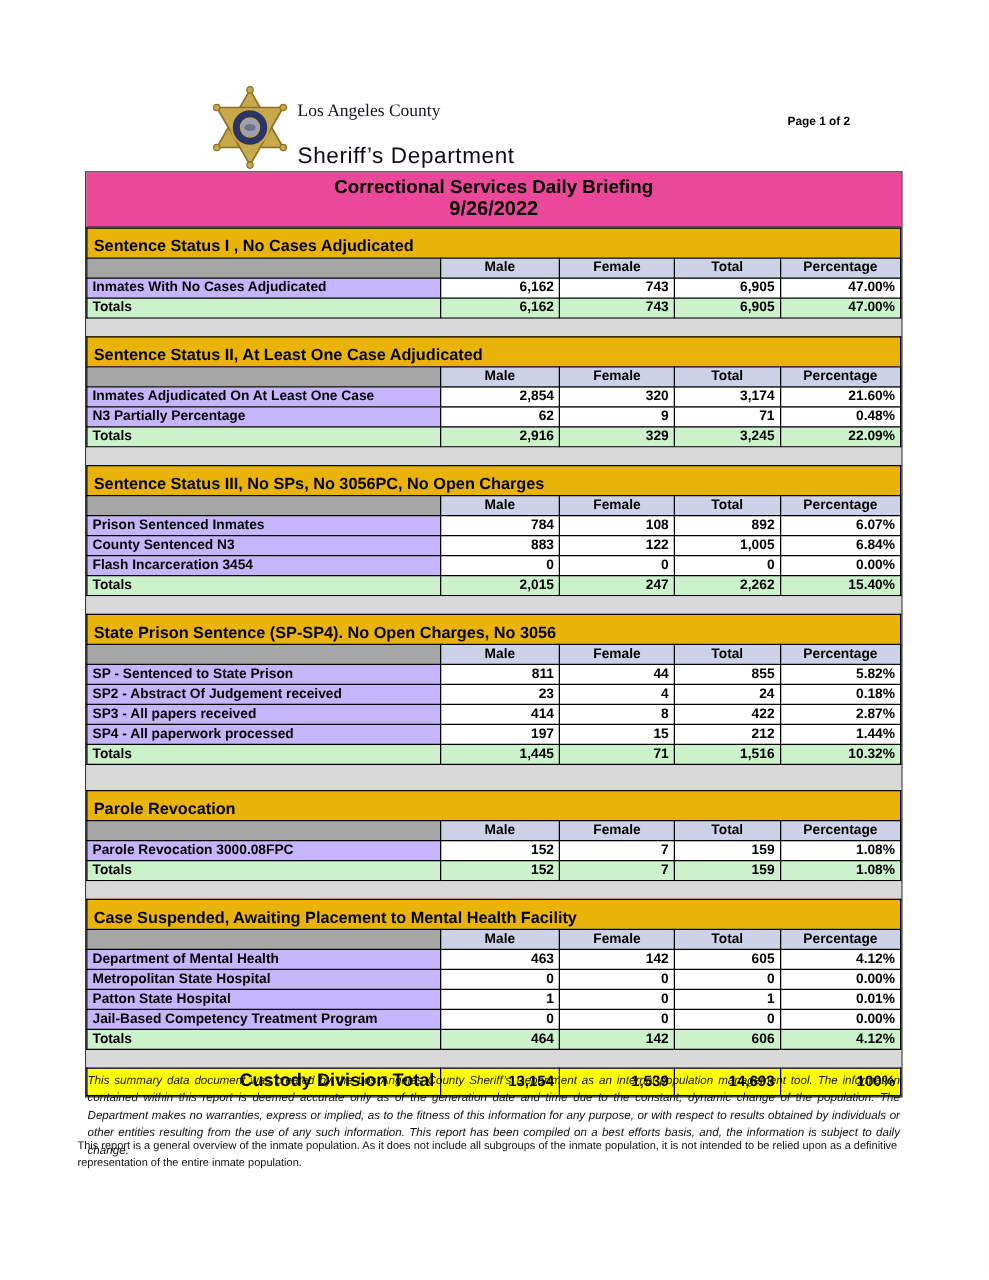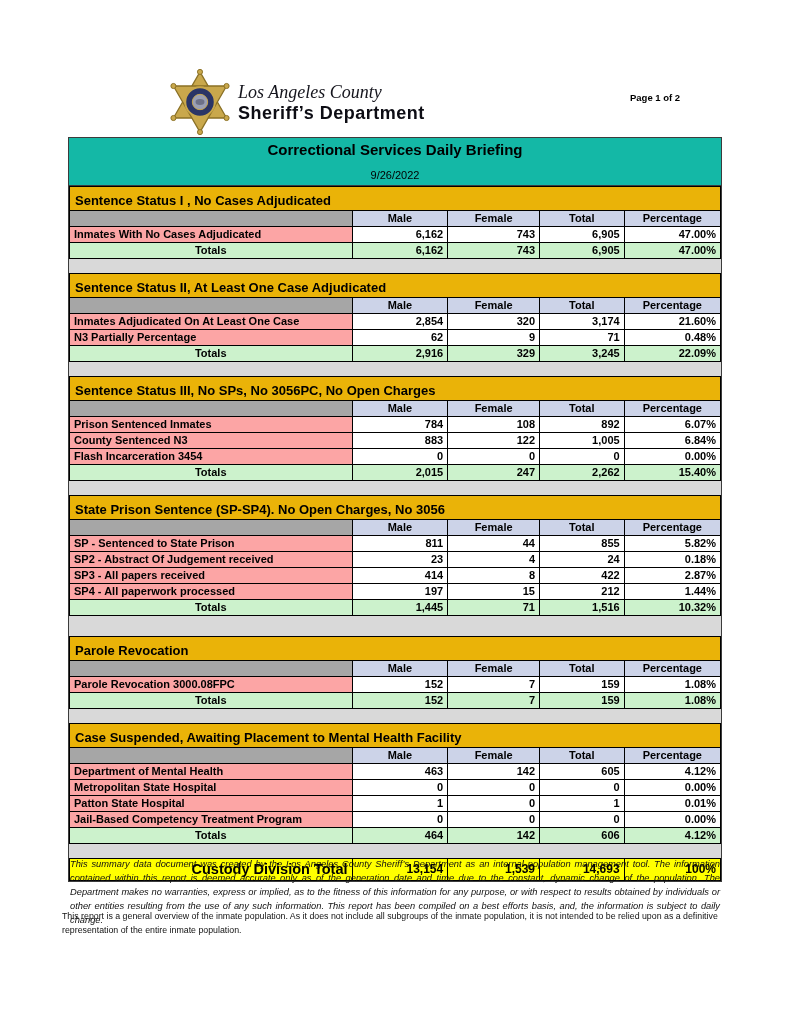--- a/index.html
+++ b/index.html
@@ -4,41 +4,41 @@
 <style>
   * { margin:0; padding:0; box-sizing:border-box; }
   html,body { background:#ffffff; }
   .page {
     position:relative; width:791px; height:1024px; background:#ffffff;
     font-family:"Liberation Sans", sans-serif; color:#000; overflow:hidden;
   }
   
   .badge { position:absolute; left:168px; top:68px; width:64px; height:68px; }
   .agency { position:absolute; left:238px; top:82px; }
-  .agency-line1 { font-family:"Liberation Serif", serif; font-style:italic; font-size:18px; color:#15151d; }
-  .agency-line2 { font-size:18px; font-weight:bold; letter-spacing:0.5px; color:#0d0d14; margin-top:0px; }
+  .agency-line1 { font-family:"Liberation Serif", serif; font-size:14px; color:#15151d; }
+  .agency-line2 { font-size:18px; font-weight:normal; letter-spacing:0.5px; color:#0d0d14; margin-top:16px; }
   .page-indicator { position:absolute; left:630px; top:92px; font-size:9.5px; font-weight:bold; }
   
   .doc { position:absolute; left:68px; top:137px; width:654px; border:1.5px solid #3c3c3c; background:#d9d9d9; }
-  .title-bar { background:#14b8a6; border-bottom:1.5px solid #3c3c3c; text-align:center; padding:3px 0 4px 0; }
+  .title-bar { background:#ec4899; border-bottom:1.5px solid #3c3c3c; text-align:center; padding:3px 0 4px 0; }
   .title-main { font-size:15px; font-weight:bold; }
-  .title-date { font-size:11px; font-weight:normal; margin-top:11px; }
+  .title-date { font-size:16px; font-weight:bold; margin-top:1px; }
   .gap { height:14px; background:#d9d9d9; }
   .gap.tall { height:20px; }
   .section-title { background:#eab308; border:1px solid #000; border-bottom:none; font-size:13px; font-weight:bold; padding:6px 5px 2px 5px; }
   table { border-collapse:collapse; width:100%; table-layout:fixed; }
   col.c-label { width:43.4%; } col.c-male { width:14.7%; } col.c-female { width:14.1%; }
   col.c-total { width:13.0%; } col.c-pct { width:14.8%; }
   td, th { border:1px solid #000; font-size:11px; font-weight:bold; padding:1px 4px; height:15px; line-height:13px; white-space:nowrap; overflow:hidden; }
   th.colhead { background:#ccd3e8; text-align:center; }
   td.grayhead { background:#a6a6a6; }
-  td.lbl { background:#fca5a5; text-align:left; }
+  td.lbl { background:#c4b5fd; text-align:left; }
   td.num { background:#ffffff; text-align:right; }
   tr.totals td { background:#ccf2cc; }
-  td.tlabel { text-align:center; }
+  td.tlabel { text-align:left; }
   
   .grand td { background:#ffff00; height:21px; line-height:19px; font-size:12px; }
   .grand td.glabel { text-align:right; font-size:14.5px; }
   
   .disclaimer {
     position:absolute; left:70px; top:858px; width:650px;
     font-style:italic; font-size:9.3px; line-height:1.5; color:#111; text-align:justify;
   }
   .footnote {
     position:absolute; left:62px; top:910px; width:668px;

